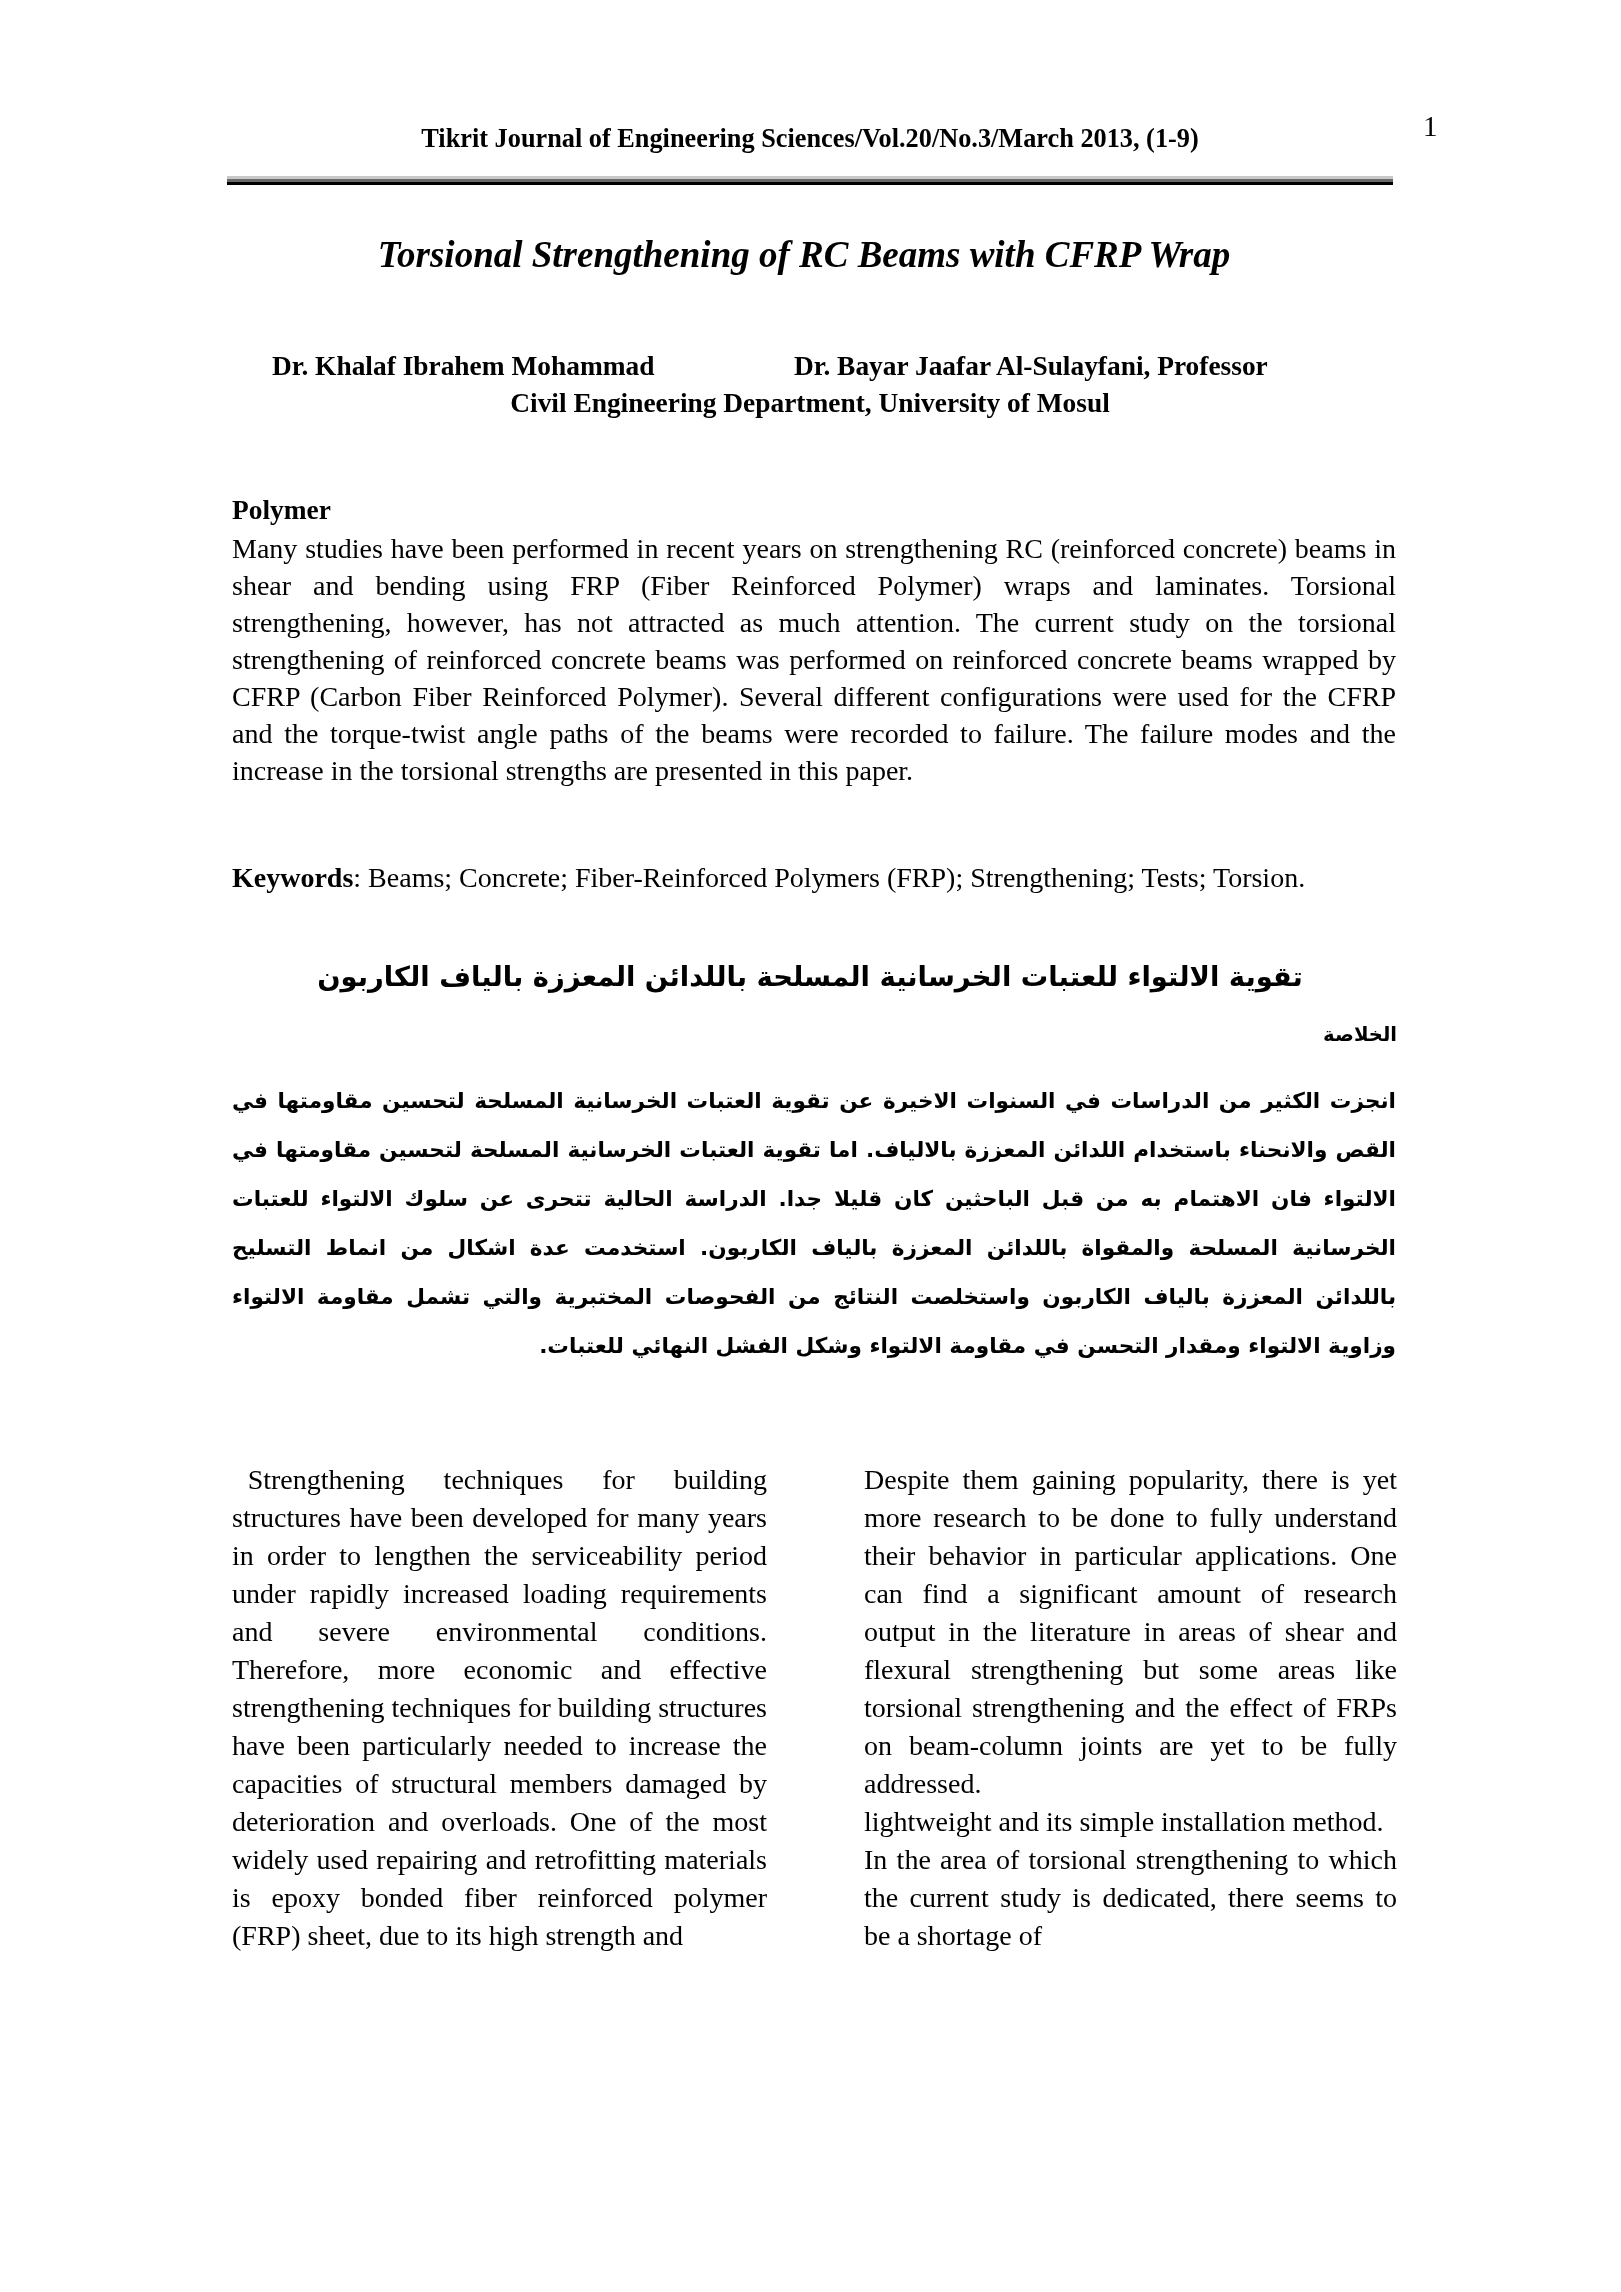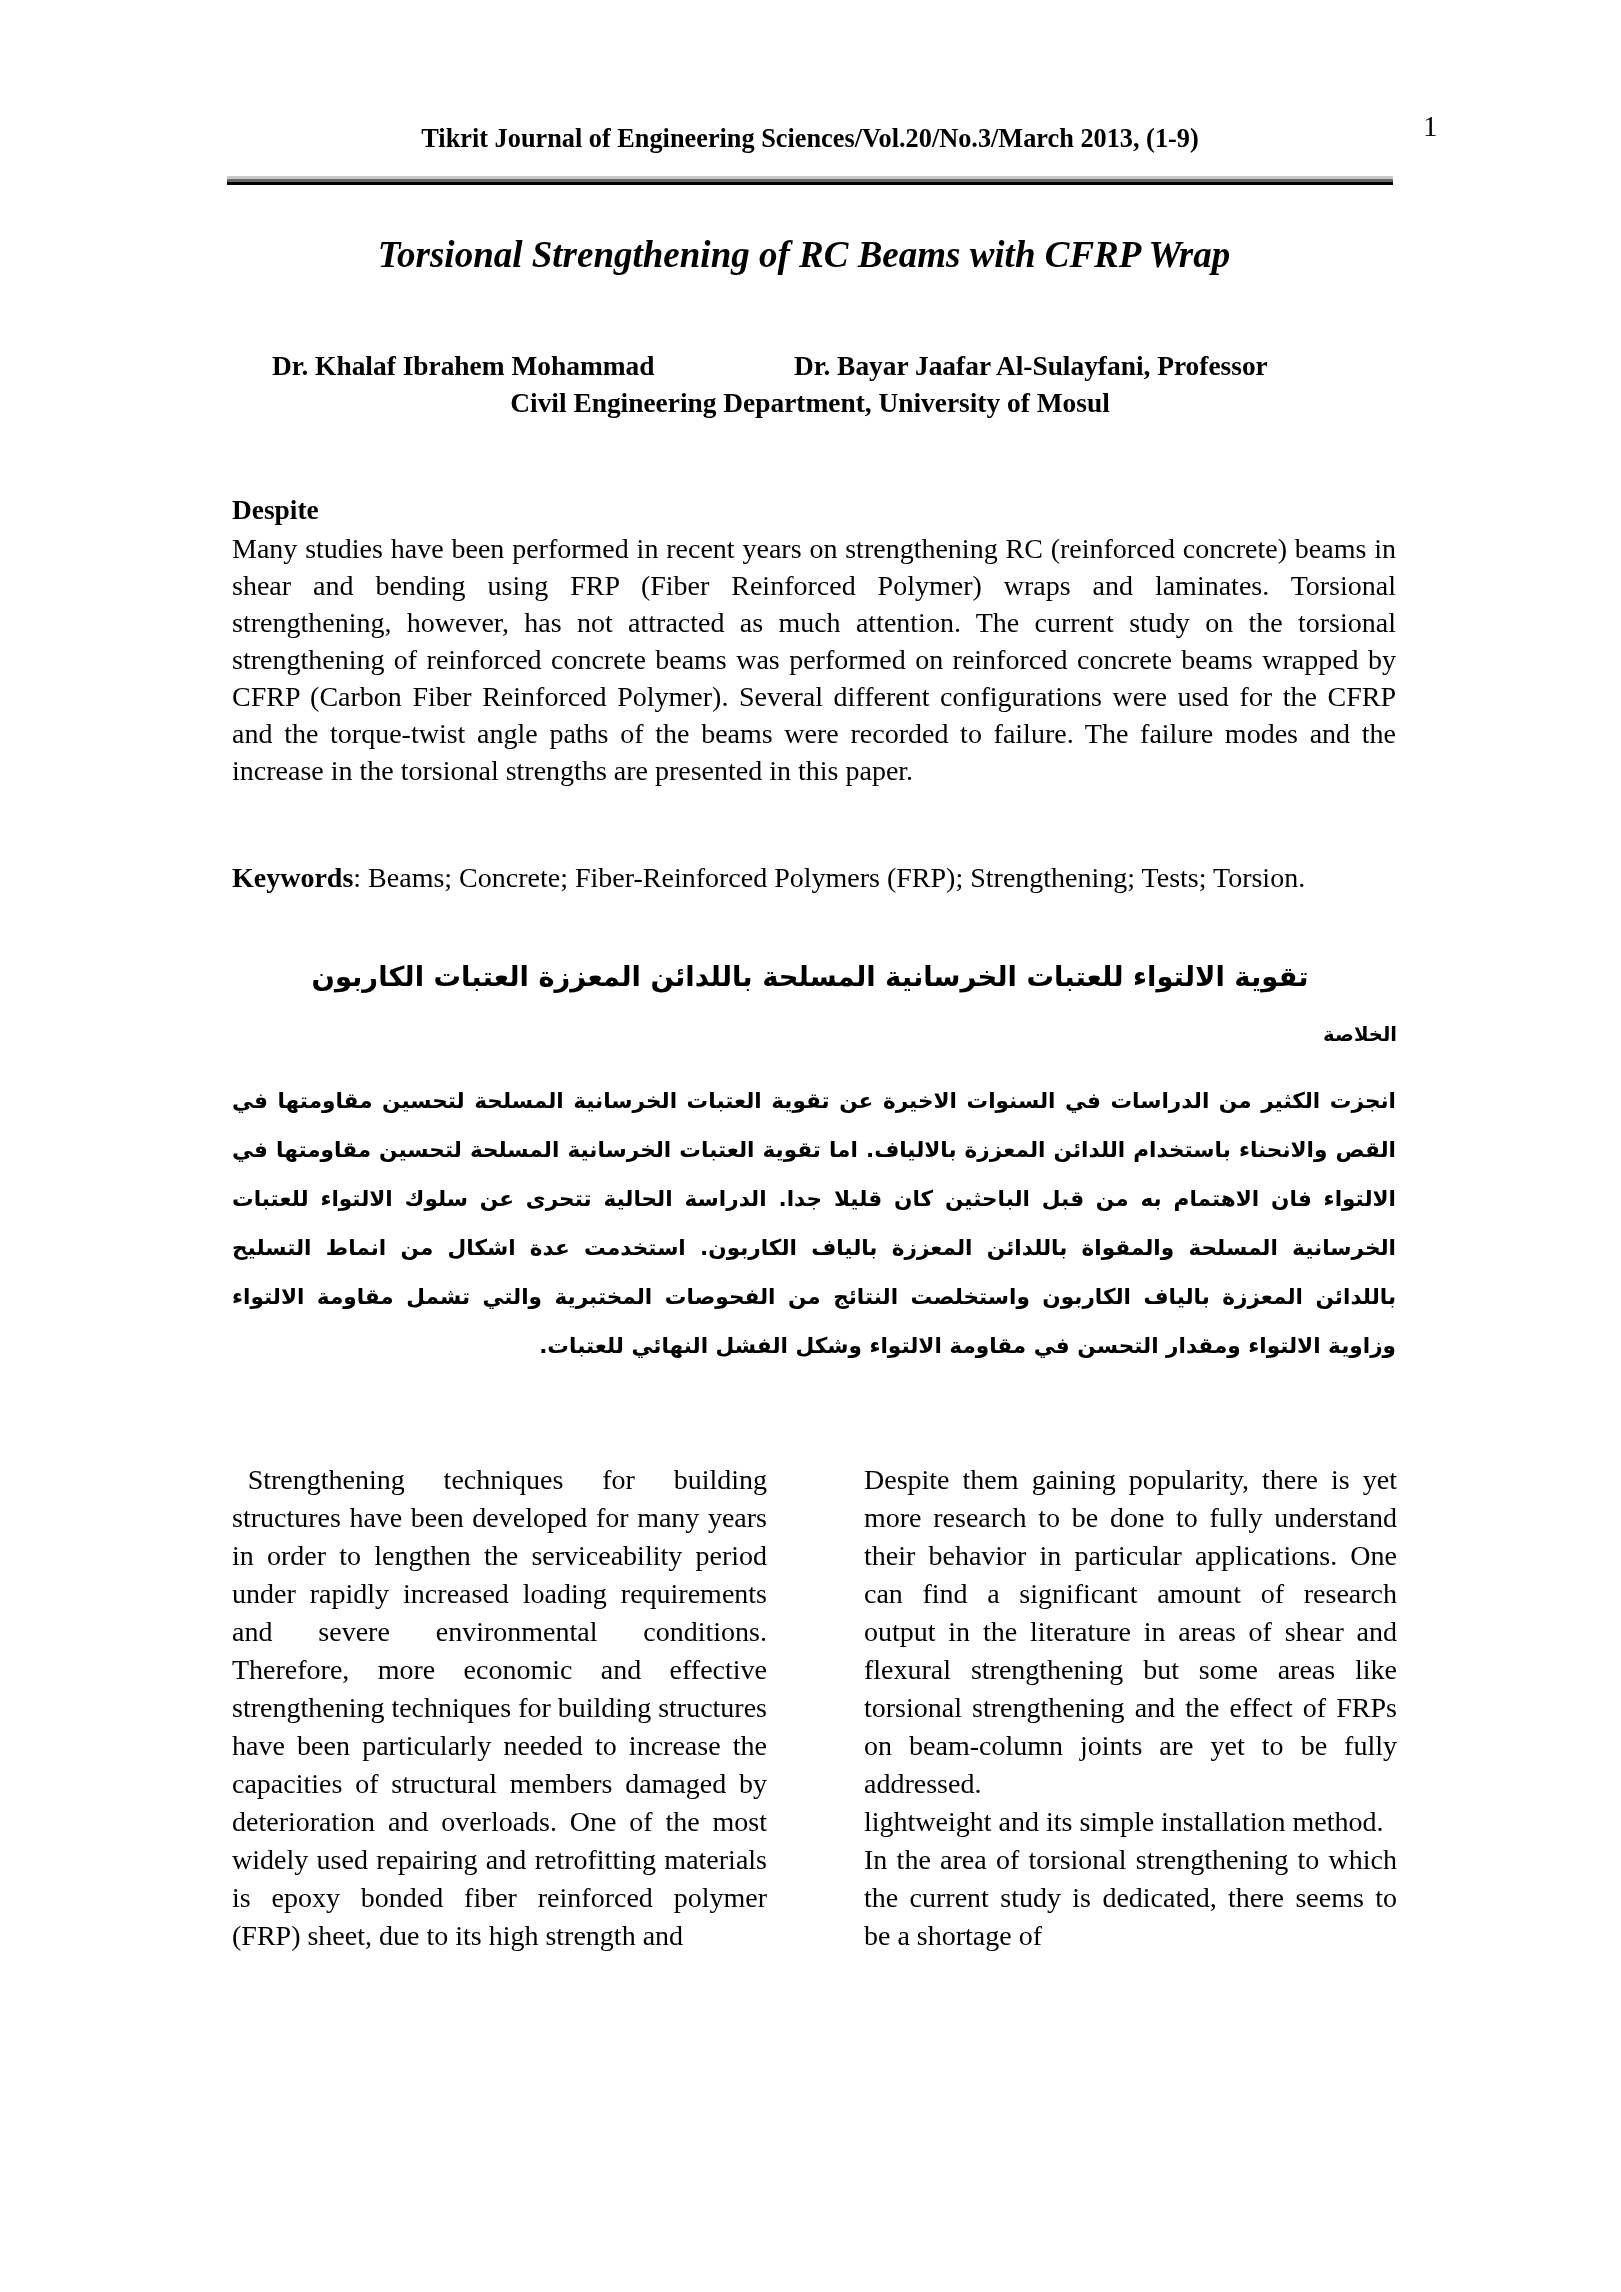--- a/index.html
+++ b/index.html
@@ -53,27 +53,27 @@
 <div class="header-rule"></div>
 
 <div class="title">Torsional Strengthening of RC Beams with CFRP Wrap</div>
 
 <div class="authors">
   <span class="author-1">Dr. Khalaf Ibrahem Mohammad</span>
   <span class="author-2">Dr. Bayar Jaafar Al-Sulayfani, Professor</span>
 </div>
 <div class="affiliation">Civil Engineering Department, University of Mosul</div>
 
-<div class="abstract-heading">Despite</div>
+<div class="abstract-heading">Polymer</div>
 <div class="abstract-body">Many studies have been performed in recent years on strengthening RC (reinforced concrete) beams in shear and bending using FRP (Fiber Reinforced Polymer) wraps and laminates. Torsional strengthening, however, has not attracted as much attention. The current study on the torsional strengthening of reinforced concrete beams was performed on reinforced concrete beams wrapped by CFRP (Carbon Fiber Reinforced Polymer). Several different configurations were used for the CFRP and the torque-twist angle paths of the beams were recorded to failure. The failure modes and the increase in the torsional strengths are presented in this paper.</div>
 <div class="keywords">
   <span class="keywords-label">Keywords</span><span>: Beams; Concrete; Fiber-Reinforced Polymers (FRP); Strengthening; Tests; Torsion.</span>
 </div>
 
-<div class="arabic arabic-title">تقوية الالتواء للعتبات الخرسانية المسلحة باللدائن المعززة العتبات الكاربون</div>
+<div class="arabic arabic-title">تقوية الالتواء للعتبات الخرسانية المسلحة باللدائن المعززة بالياف الكاربون</div>
 <div class="arabic arabic-heading">الخلاصة</div>
 <div class="arabic arabic-body">انجزت الكثير من الدراسات في السنوات الاخيرة عن تقوية العتبات الخرسانية المسلحة لتحسين مقاومتها في القص والانحناء باستخدام اللدائن المعززة بالالياف. اما تقوية العتبات الخرسانية المسلحة لتحسين مقاومتها في الالتواء فان الاهتمام به من قبل الباحثين كان قليلا جدا. الدراسة الحالية تتحرى عن سلوك الالتواء للعتبات الخرسانية المسلحة والمقواة باللدائن المعززة بالياف الكاربون. استخدمت عدة اشكال من انماط التسليح باللدائن المعززة بالياف الكاربون واستخلصت النتائج من الفحوصات المختبرية والتي تشمل مقاومة الالتواء وزاوية الالتواء ومقدار التحسن في مقاومة الالتواء وشكل الفشل النهائي للعتبات.</div>
 
 <div class="col col-left">
   <p class="indent">Strengthening techniques for building structures have been developed for many years in order to lengthen the serviceability period under rapidly increased loading requirements and severe environmental conditions. Therefore, more economic and effective strengthening techniques for building structures have been particularly needed to increase the capacities of structural members damaged by deterioration and overloads. One of the most widely used repairing and retrofitting materials is epoxy bonded fiber reinforced polymer (FRP) sheet, due to its high strength and</p>
 </div>
 
 <div class="col col-right">
   <p>Despite them gaining popularity, there is yet more research to be done to fully understand their behavior in particular applications. One can find a significant amount of research output in the literature in areas of shear and flexural strengthening but some areas like torsional strengthening and the effect of FRPs on beam-column joints are yet to be fully addressed.</p>
   <p>lightweight and its simple installation method.</p>

